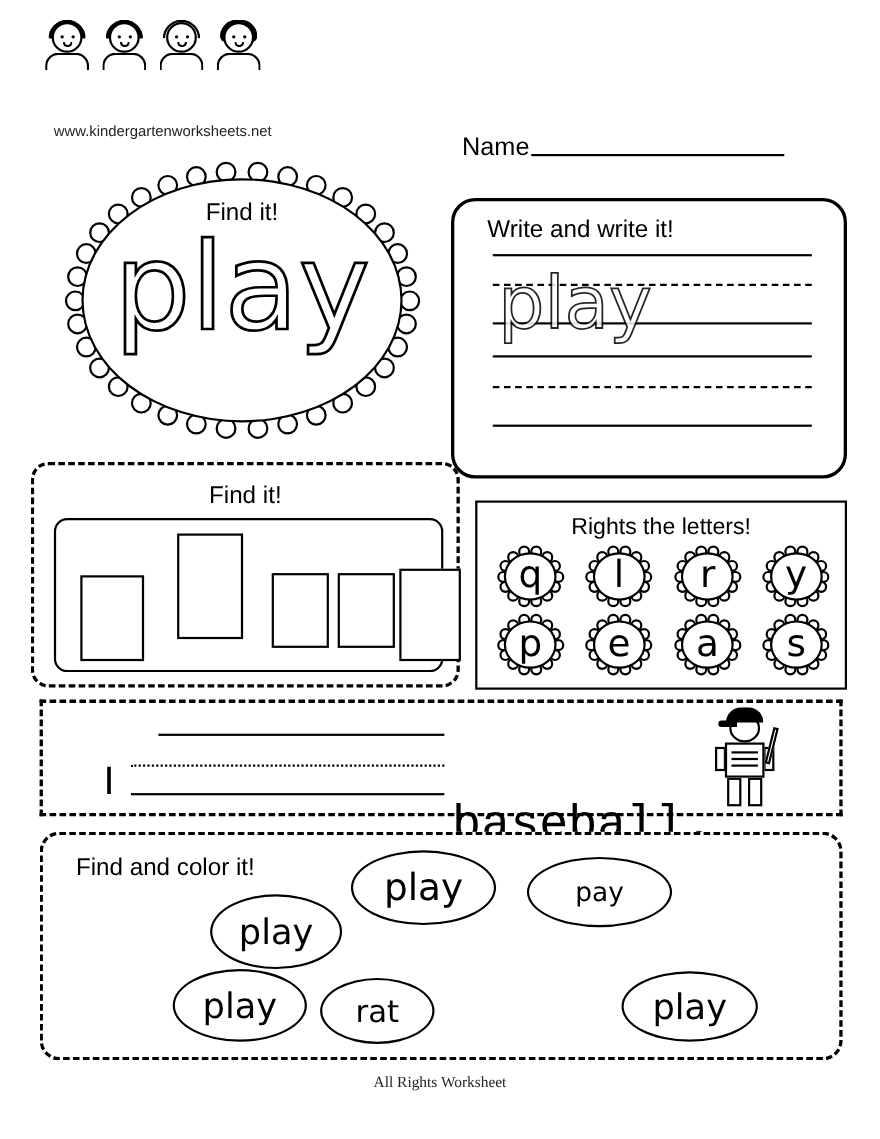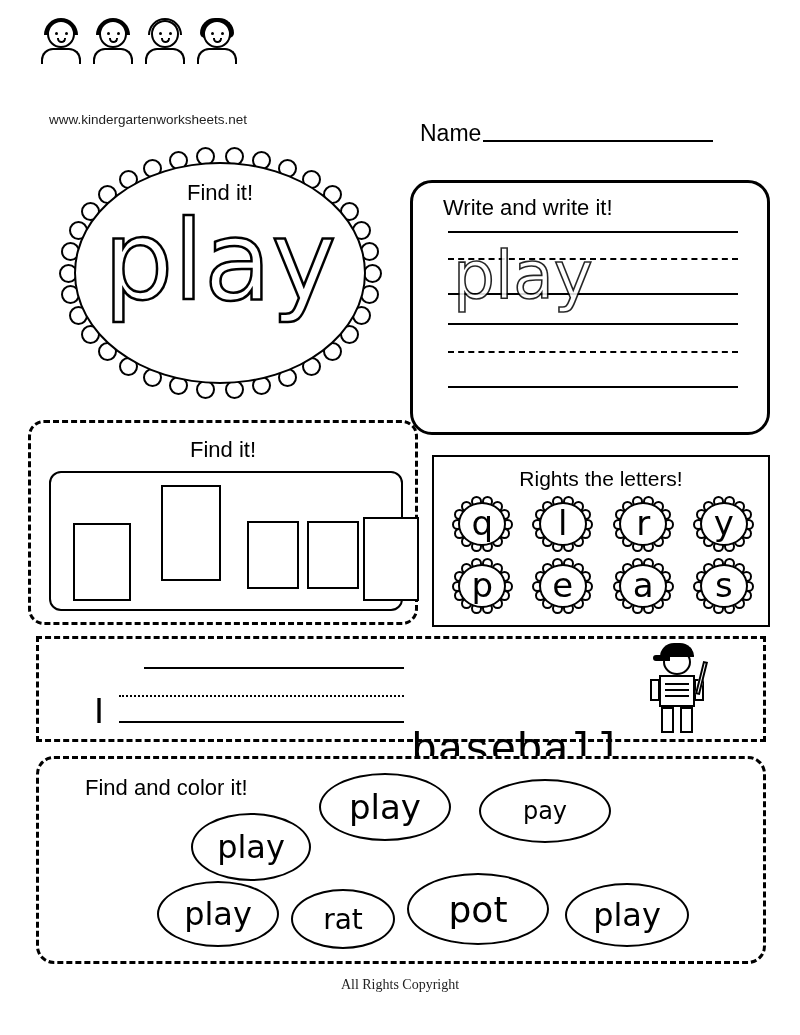--- a/index.html
+++ b/index.html
@@ -388,21 +388,20 @@
     left: 36px; top: 756px;
     width: 730px; height: 208px;
     border: 3px dashed #000;
     border-radius: 18px;
     background: #fff;
   }
   .find-title {
     position: absolute;
     left: 30px; top: 16px;
     font-size: 22px;
-    margin-left: 16px;
   }
   .bubble {
     position: absolute;
     border: 2.5px solid #000;
     border-radius: 50%;
     background: #fff;
     display: flex;
     align-items: center;
     justify-content: center;
     font-family: "DejaVu Sans", sans-serif;
@@ -708,21 +707,20 @@
     </div>
   </div>
 
   <div class="find-box">
     <div class="find-title">Find and color it!</div>
     <div class="bubble" style="left:152px; top:54px; width:120px; height:68px; font-size:32px;">play</div>
     <div class="bubble" style="left:280px; top:14px; width:132px; height:68px; font-size:34px;">play</div>
     <div class="bubble" style="left:440px; top:20px; width:132px; height:64px; font-size:24px;">pay</div>
     <div class="bubble" style="left:118px; top:122px; width:122px; height:66px; font-size:32px;">play</div>
     <div class="bubble" style="left:252px; top:130px; width:104px; height:60px; font-size:28px;">rat</div>
-    <div class="bubble" style="left:368px; top:114px; width:142px; height:72px; font-size:36px;">pot</div>
     <div class="bubble" style="left:526px; top:124px; width:124px; height:64px; font-size:32px;">play</div>
   </div>
 
   <div class="footer">
-    <div>All Rights Copyright</div>
+    <div>All Rights Worksheet</div>
   </div>
 
 </div>
 
 </body></html>

